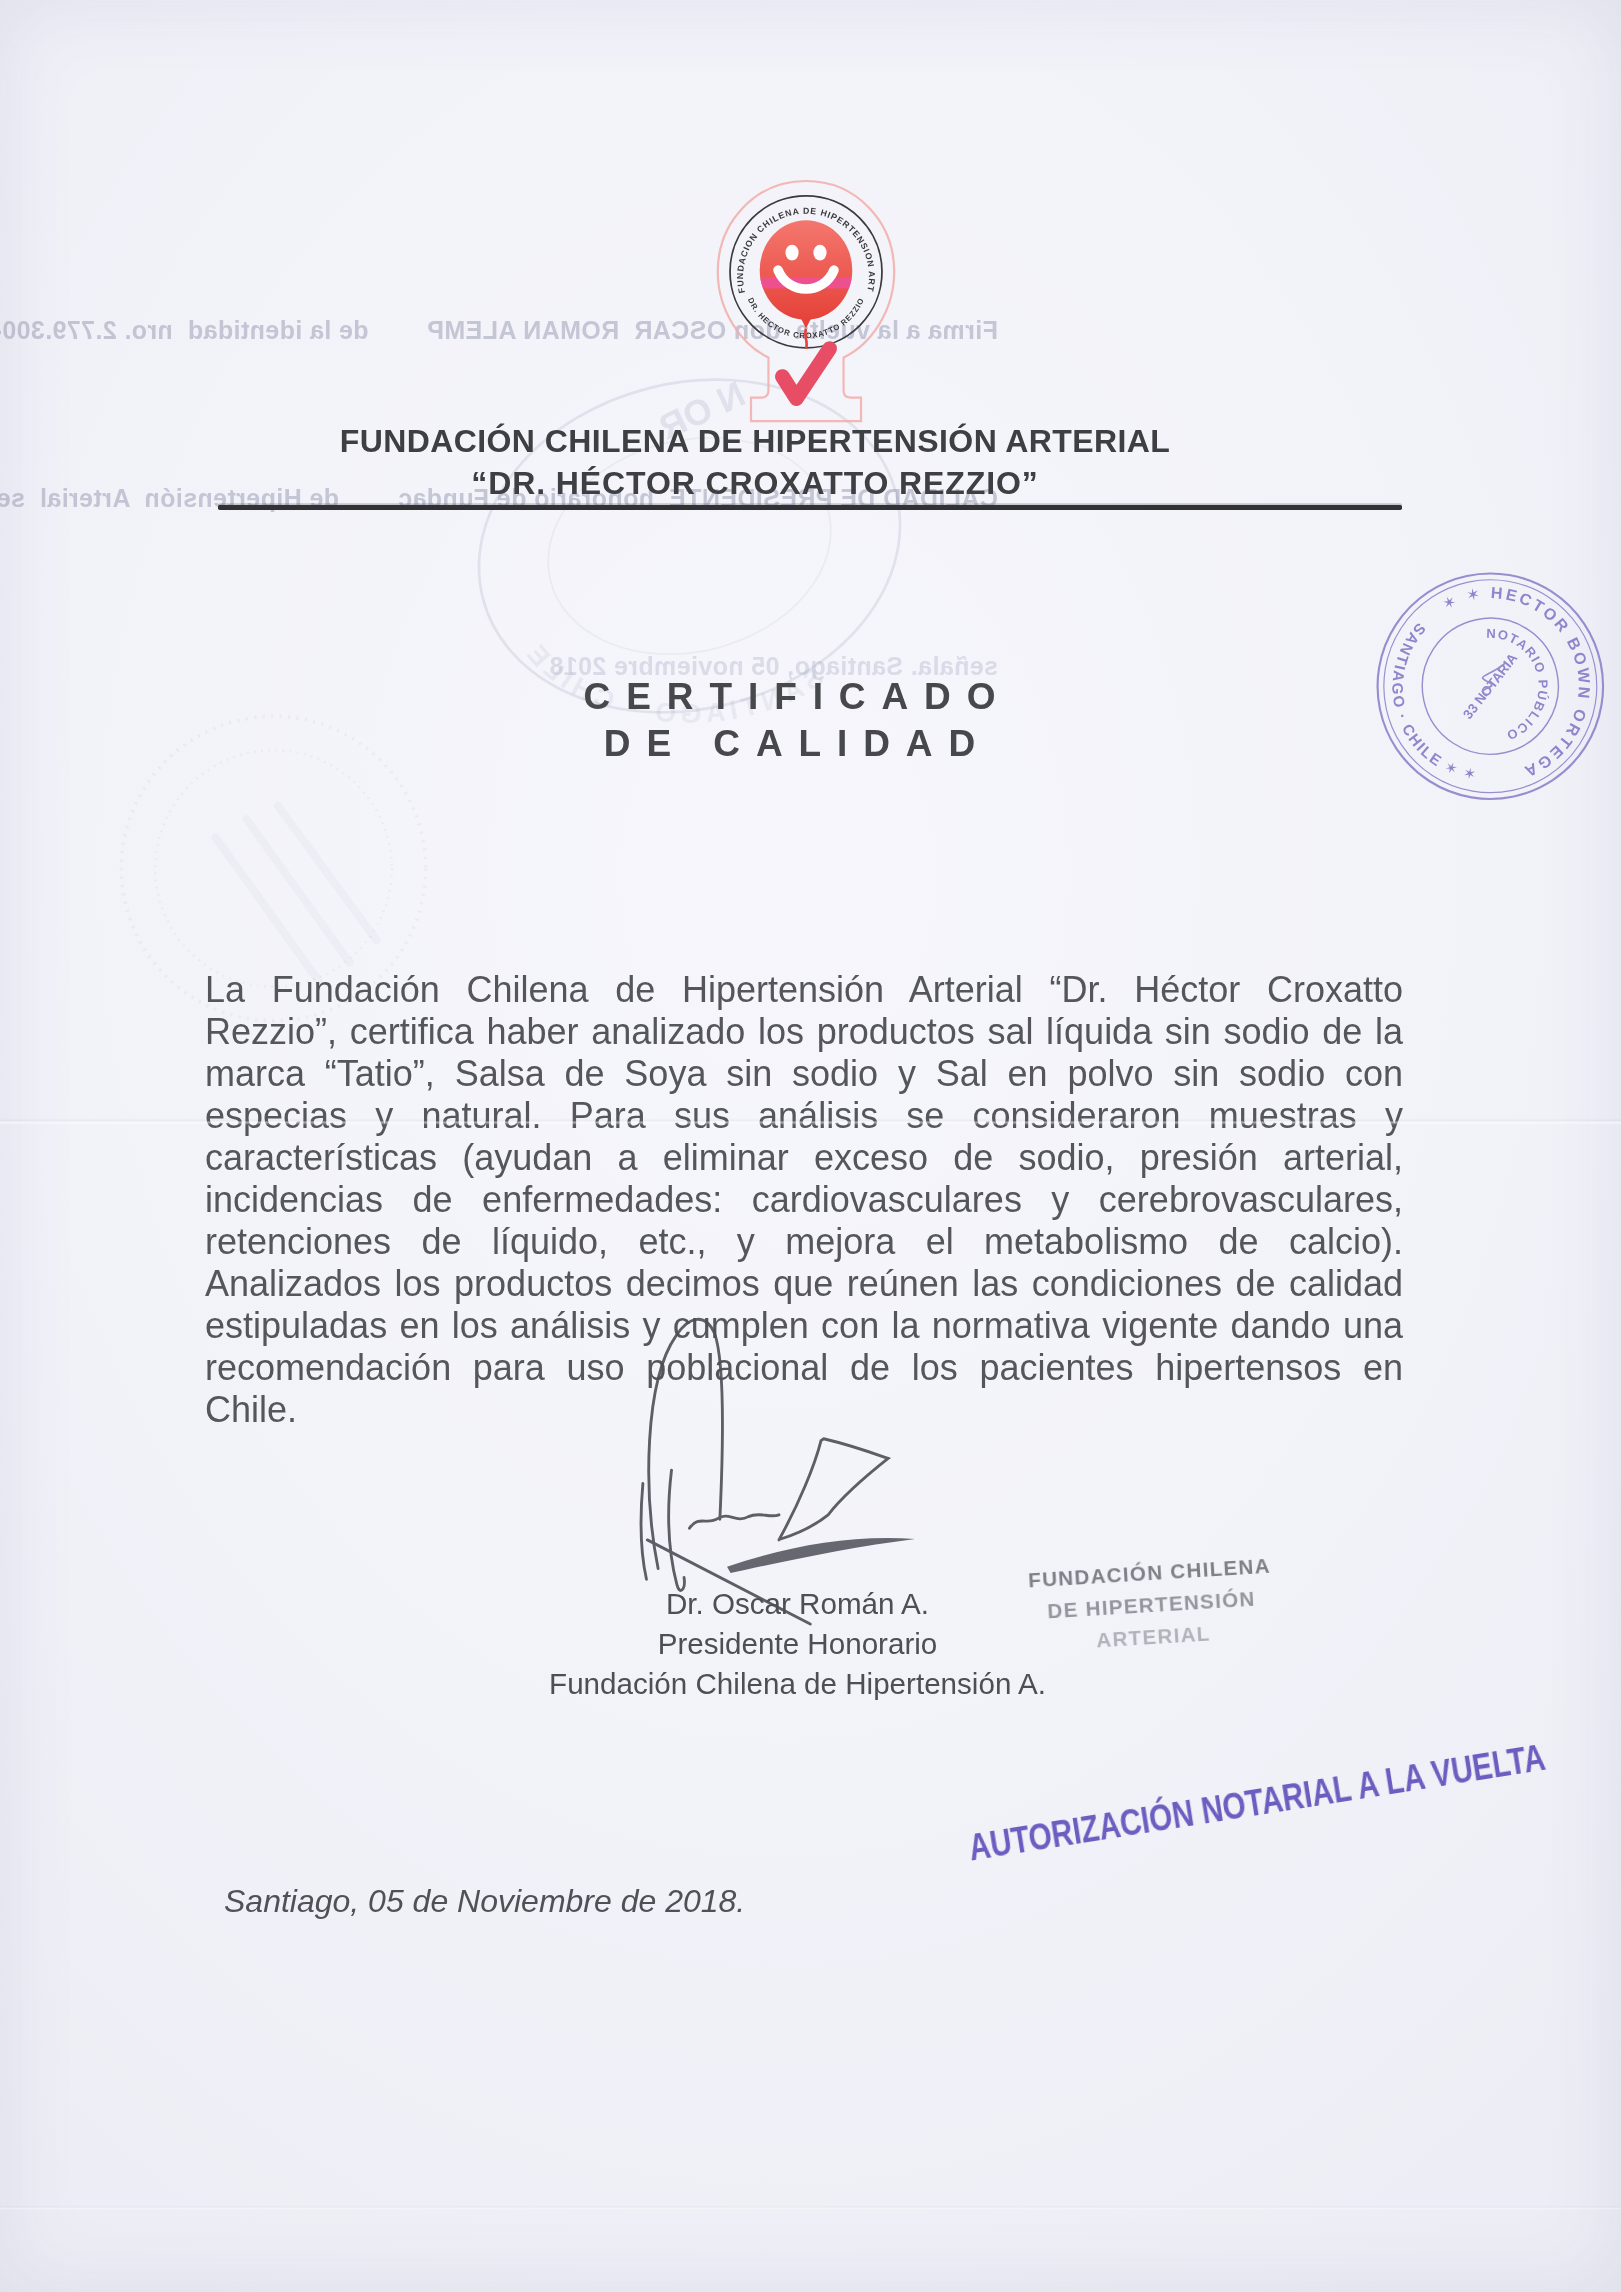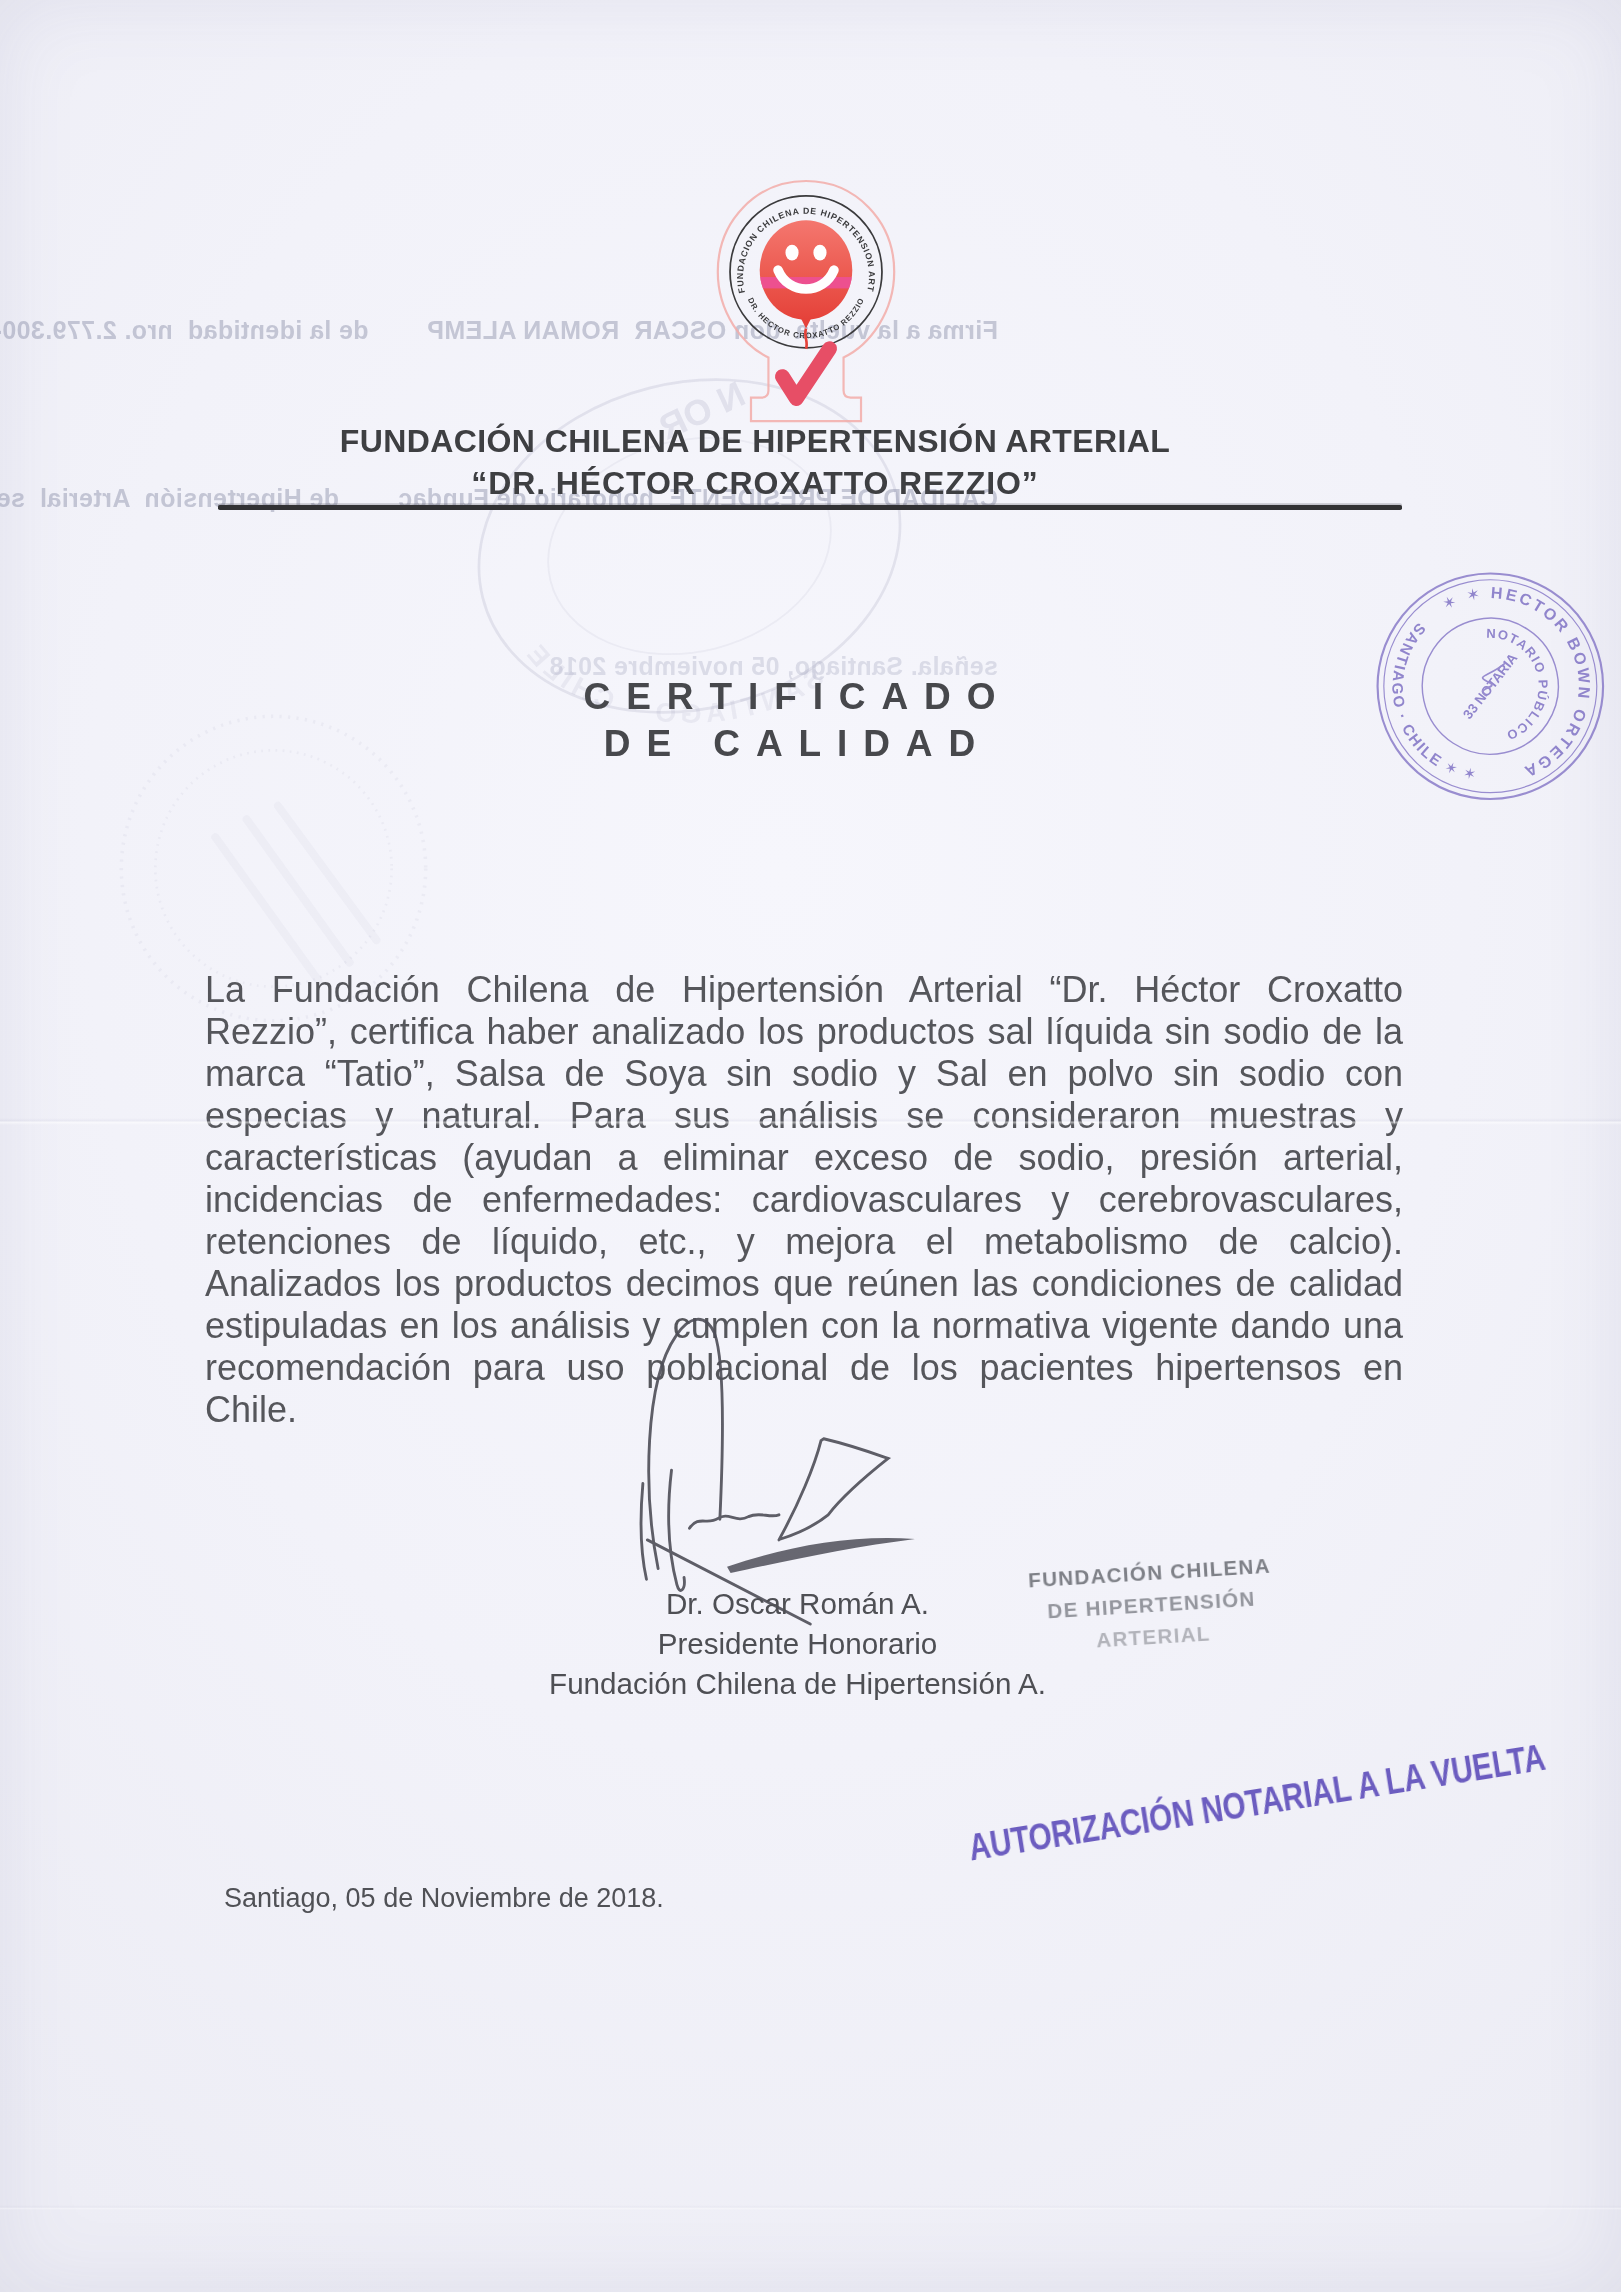--- a/index.html
+++ b/index.html
@@ -47,21 +47,21 @@
 
   .fstamp{position:absolute;left:1026px;top:1557px;width:251px;text-align:center;
     transform:rotate(-3.5deg);color:#7e8087;font-weight:bold;letter-spacing:1.3px;
     font-size:20.6px;line-height:32px;filter:blur(0.3px);}
   .fstamp .f2{opacity:.8;}
   .fstamp .f3{opacity:.55;}
 
   .sig-block{position:absolute;left:269px;top:1584px;width:1057px;text-align:center;
     font-size:29.6px;line-height:40px;color:#4e4f54;}
 
-  .date{position:absolute;left:224px;top:1883px;font-size:27px;color:#505156;}
+  .date{position:absolute;left:224px;top:1883px;font-size:32px;color:#505156;font-style:italic;}
 
   .notarial-note{position:absolute;left:969px;top:1829px;width:555px;
     transform:rotate(-9deg);transform-origin:left center;
     font-size:33px;font-weight:bold;color:#6c5dc0;letter-spacing:0;white-space:nowrap;}
   .notarial-note .squish{display:inline-block;transform:scaleX(.9) scaleY(1.12);transform-origin:left center;filter:blur(0.3px);}
 </style>
 </head>
 <body>
 
 <div class="page">

